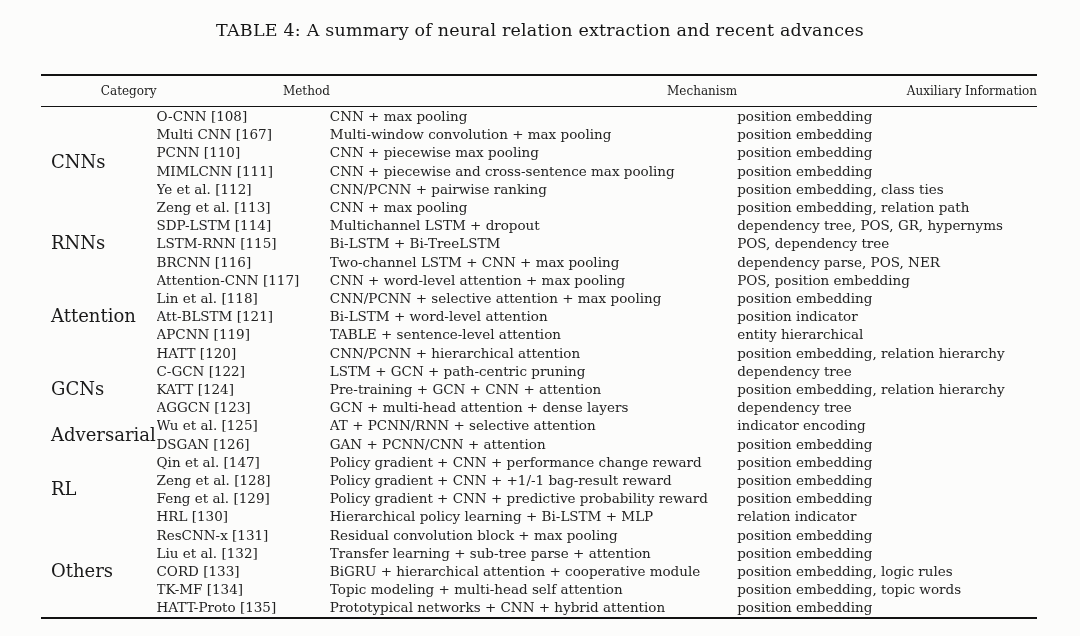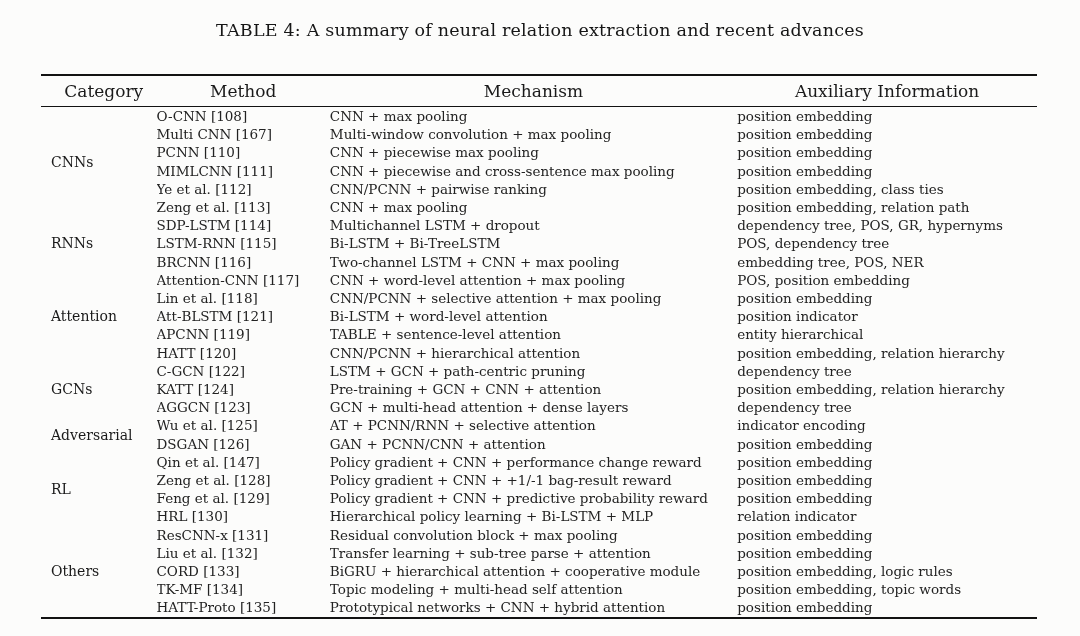--- a/index.html
+++ b/index.html
@@ -31,42 +31,42 @@
     margin: 34px 0 0 41px;
     border-top: 2.2px solid #121212;
     border-bottom: 2.6px solid #121212;
   }
   col.c-cat    { width: 11.6%; }
   col.c-method { width: 17.4%; }
   col.c-mech   { width: 40.9%; }
   col.c-aux    { width: 30.1%; }
   thead th {
     font-weight: normal;
-    text-align: center;
-    font-size: 17px;
+    text-align: right;
+    font-size: 12px;
     height: 30px;
     vertical-align: middle;
     border-bottom: 1.4px solid #121212;
     padding: 0;
     color: #1a1a1a;
   }
   thead th.first, tbody td.cat { padding-left: 10px; }
   tbody td {
     font-size: 13.5px;
     height: 18.2px;
     line-height: 18.2px;
     padding: 0;
     white-space: nowrap;
     overflow: hidden;
     vertical-align: middle;
     color: #222222;
   }
   tbody td.cat {
     vertical-align: middle;
-    font-size: 14px;
+    font-size: 18px;
     color: #1a1a1a;
   }
 </style>
 </head>
 <body>
 
 <div class="page">
   <div class="caption">TABLE 4: A summary of neural relation extraction and recent advances</div>
 
   <table class="tbl">
@@ -123,21 +123,21 @@
           <td>dependency tree, POS, GR, hypernyms</td>
         </tr>
         <tr>
           <td>LSTM-RNN [115]</td>
           <td>Bi-LSTM + Bi-TreeLSTM</td>
           <td>POS, dependency tree</td>
         </tr>
         <tr>
           <td>BRCNN [116]</td>
           <td>Two-channel LSTM + CNN + max pooling</td>
-          <td>embedding tree, POS, NER</td>
+          <td>dependency parse, POS, NER</td>
         </tr>
         <tr>
           <td class="cat" rowspan="5">Attention</td>
           <td>Attention-CNN [117]</td>
           <td>CNN + word-level attention + max pooling</td>
           <td>POS, position embedding</td>
         </tr>
         <tr>
           <td>Lin et al. [118]</td>
           <td>CNN/PCNN + selective attention + max pooling</td>

